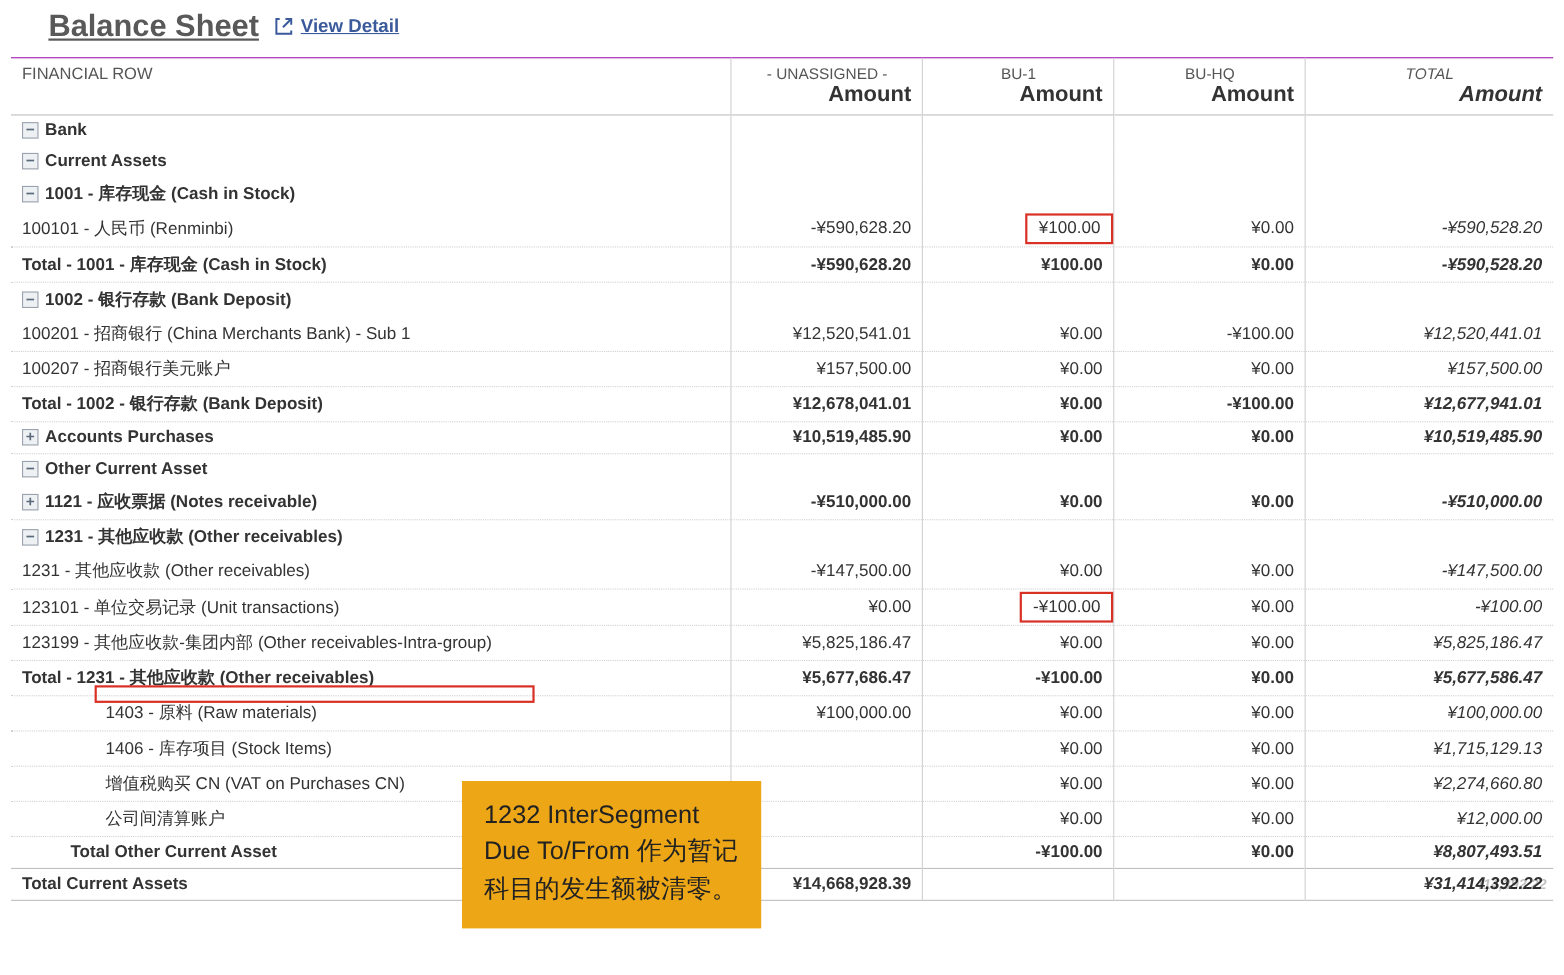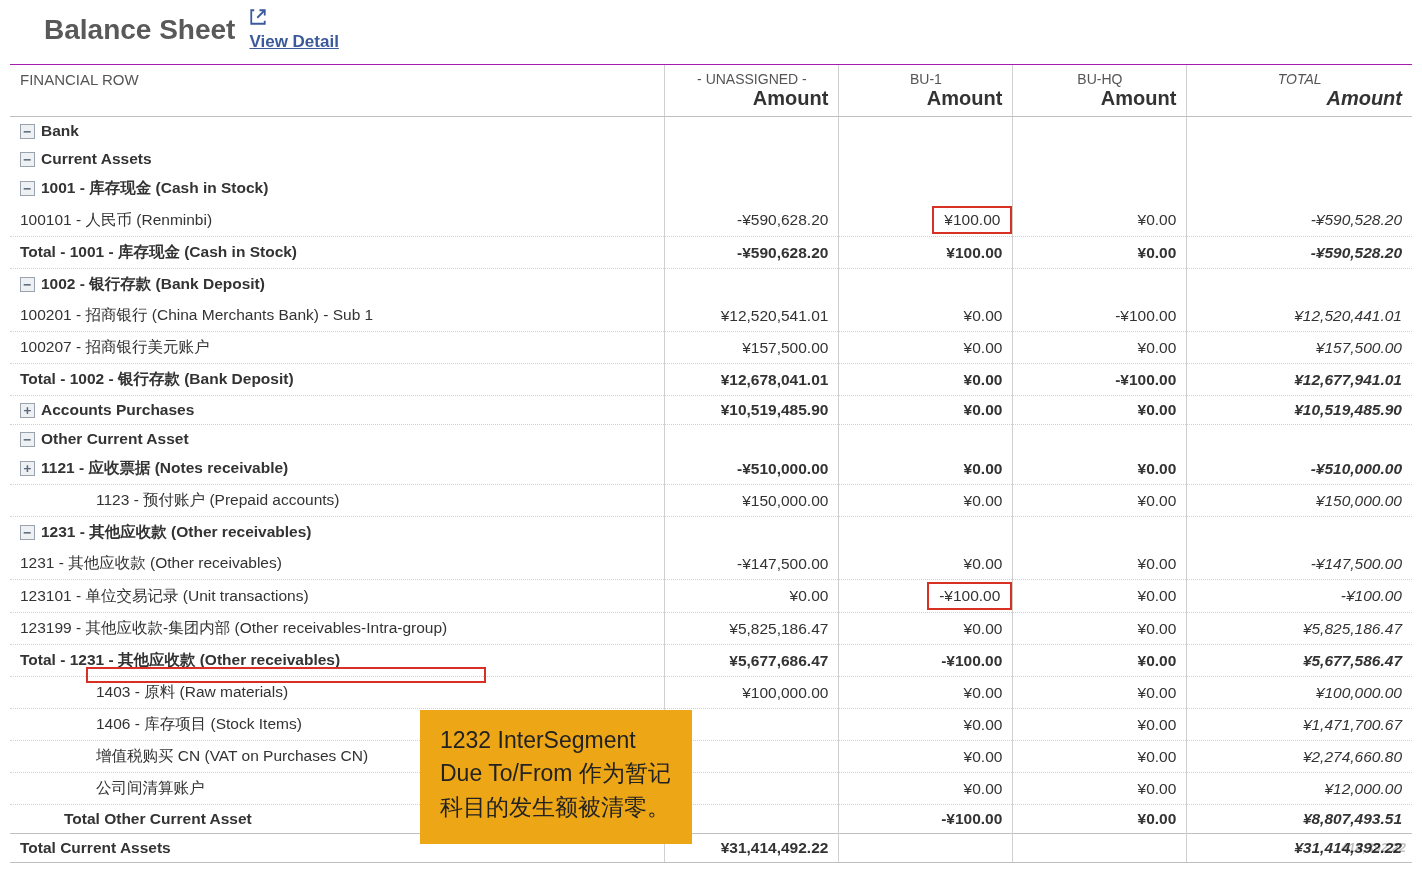--- a/index.html
+++ b/index.html
@@ -15,26 +15,27 @@
   .header {
     display: flex;
     align-items: center;
     gap: 14px;
     padding: 8px 0 12px 34px;
   }
   .page-title {
     font-size: 28px;
     font-weight: 700;
     color: #595959;
+    text-decoration: underline;
   }
   .view-detail {
     display: flex;
+    align-items: center;
     gap: 6px;
     cursor: pointer;
-    flex-direction: column;
   }
   .view-detail-icon {
     color: #3a5a9b;
     font-weight: 700;
     font-size: 19px;
     display: inline-flex;
     align-items: center;
   }
   .view-detail-link {
     color: #3a5a9b;
@@ -268,27 +269,20 @@
     </tr>
 
     <tr>
       <td class="label bold ind3"><span class="toggle">+</span><span>1121 - 应收票据 (Notes receivable)</span></td>
       <td class="amt col-sep bold">-¥510,000.00</td>
       <td class="amt col-sep bold">¥0.00</td>
       <td class="amt col-sep bold">¥0.00</td>
       <td class="amt col-sep total-col bold">-¥510,000.00</td>
     </tr>
 
-    <tr>
-      <td class="label ind3" style="padding-left:86px">1123 - 预付账户 (Prepaid accounts)</td>
-      <td class="amt col-sep">¥150,000.00</td>
-      <td class="amt col-sep">¥0.00</td>
-      <td class="amt col-sep">¥0.00</td>
-      <td class="amt col-sep total-col">¥150,000.00</td>
-    </tr>
 
     <tr class="no-border">
       <td class="label bold ind3"><span class="toggle">−</span><span>1231 - 其他应收款 (Other receivables)</span></td>
       <td class="amt col-sep"></td>
         <td class="amt col-sep"></td>
         <td class="amt col-sep"></td>
         <td class="amt col-sep total-col"></td>
     </tr>
 
     <tr>
@@ -332,21 +326,21 @@
       <td class="amt col-sep">¥0.00</td>
       <td class="amt col-sep">¥0.00</td>
       <td class="amt col-sep total-col">¥100,000.00</td>
     </tr>
 
     <tr>
       <td class="label ind3" style="padding-left:86px">1406 - 库存项目 (Stock Items)</td>
       <td class="amt col-sep"></td>
       <td class="amt col-sep">¥0.00</td>
       <td class="amt col-sep">¥0.00</td>
-      <td class="amt col-sep total-col">¥1,471,700.67</td>
+      <td class="amt col-sep total-col">¥1,715,129.13</td>
     </tr>
 
     <tr>
       <td class="label ind3" style="padding-left:86px">增值税购买 CN (VAT on Purchases CN)</td>
       <td class="amt col-sep"></td>
       <td class="amt col-sep">¥0.00</td>
       <td class="amt col-sep">¥0.00</td>
       <td class="amt col-sep total-col">¥2,274,660.80</td>
     </tr>
 
@@ -361,21 +355,21 @@
     <tr>
       <td class="label bold" style="padding-left:54px">Total Other Current Asset</td>
       <td class="amt col-sep bold"></td>
       <td class="amt col-sep bold">-¥100.00</td>
       <td class="amt col-sep bold">¥0.00</td>
       <td class="amt col-sep total-col bold">¥8,807,493.51</td>
     </tr>
 
     <tr>
       <td class="label bold ind1" style="border-top:1px solid #bfbfbf;border-bottom:1px solid #bfbfbf">Total Current Assets</td>
-      <td class="amt col-sep bold" style="border-top:1px solid #bfbfbf;border-bottom:1px solid #bfbfbf">¥31,414,492.22</td>
+      <td class="amt col-sep bold" style="border-top:1px solid #bfbfbf;border-bottom:1px solid #bfbfbf">¥14,668,928.39</td>
       <td class="amt col-sep bold" style="border-top:1px solid #bfbfbf;border-bottom:1px solid #bfbfbf"></td>
       <td class="amt col-sep bold" style="border-top:1px solid #bfbfbf;border-bottom:1px solid #bfbfbf"></td>
       <td class="amt col-sep total-col bold" style="border-top:1px solid #bfbfbf;border-bottom:1px solid #bfbfbf;position:relative">
         <span>¥31,414,392.22</span>
         <span class="watermark" style="position:absolute;right:6px;top:6px;">414,392.22</span>
       </td>
     </tr>
 
   </tbody>
 </table>

